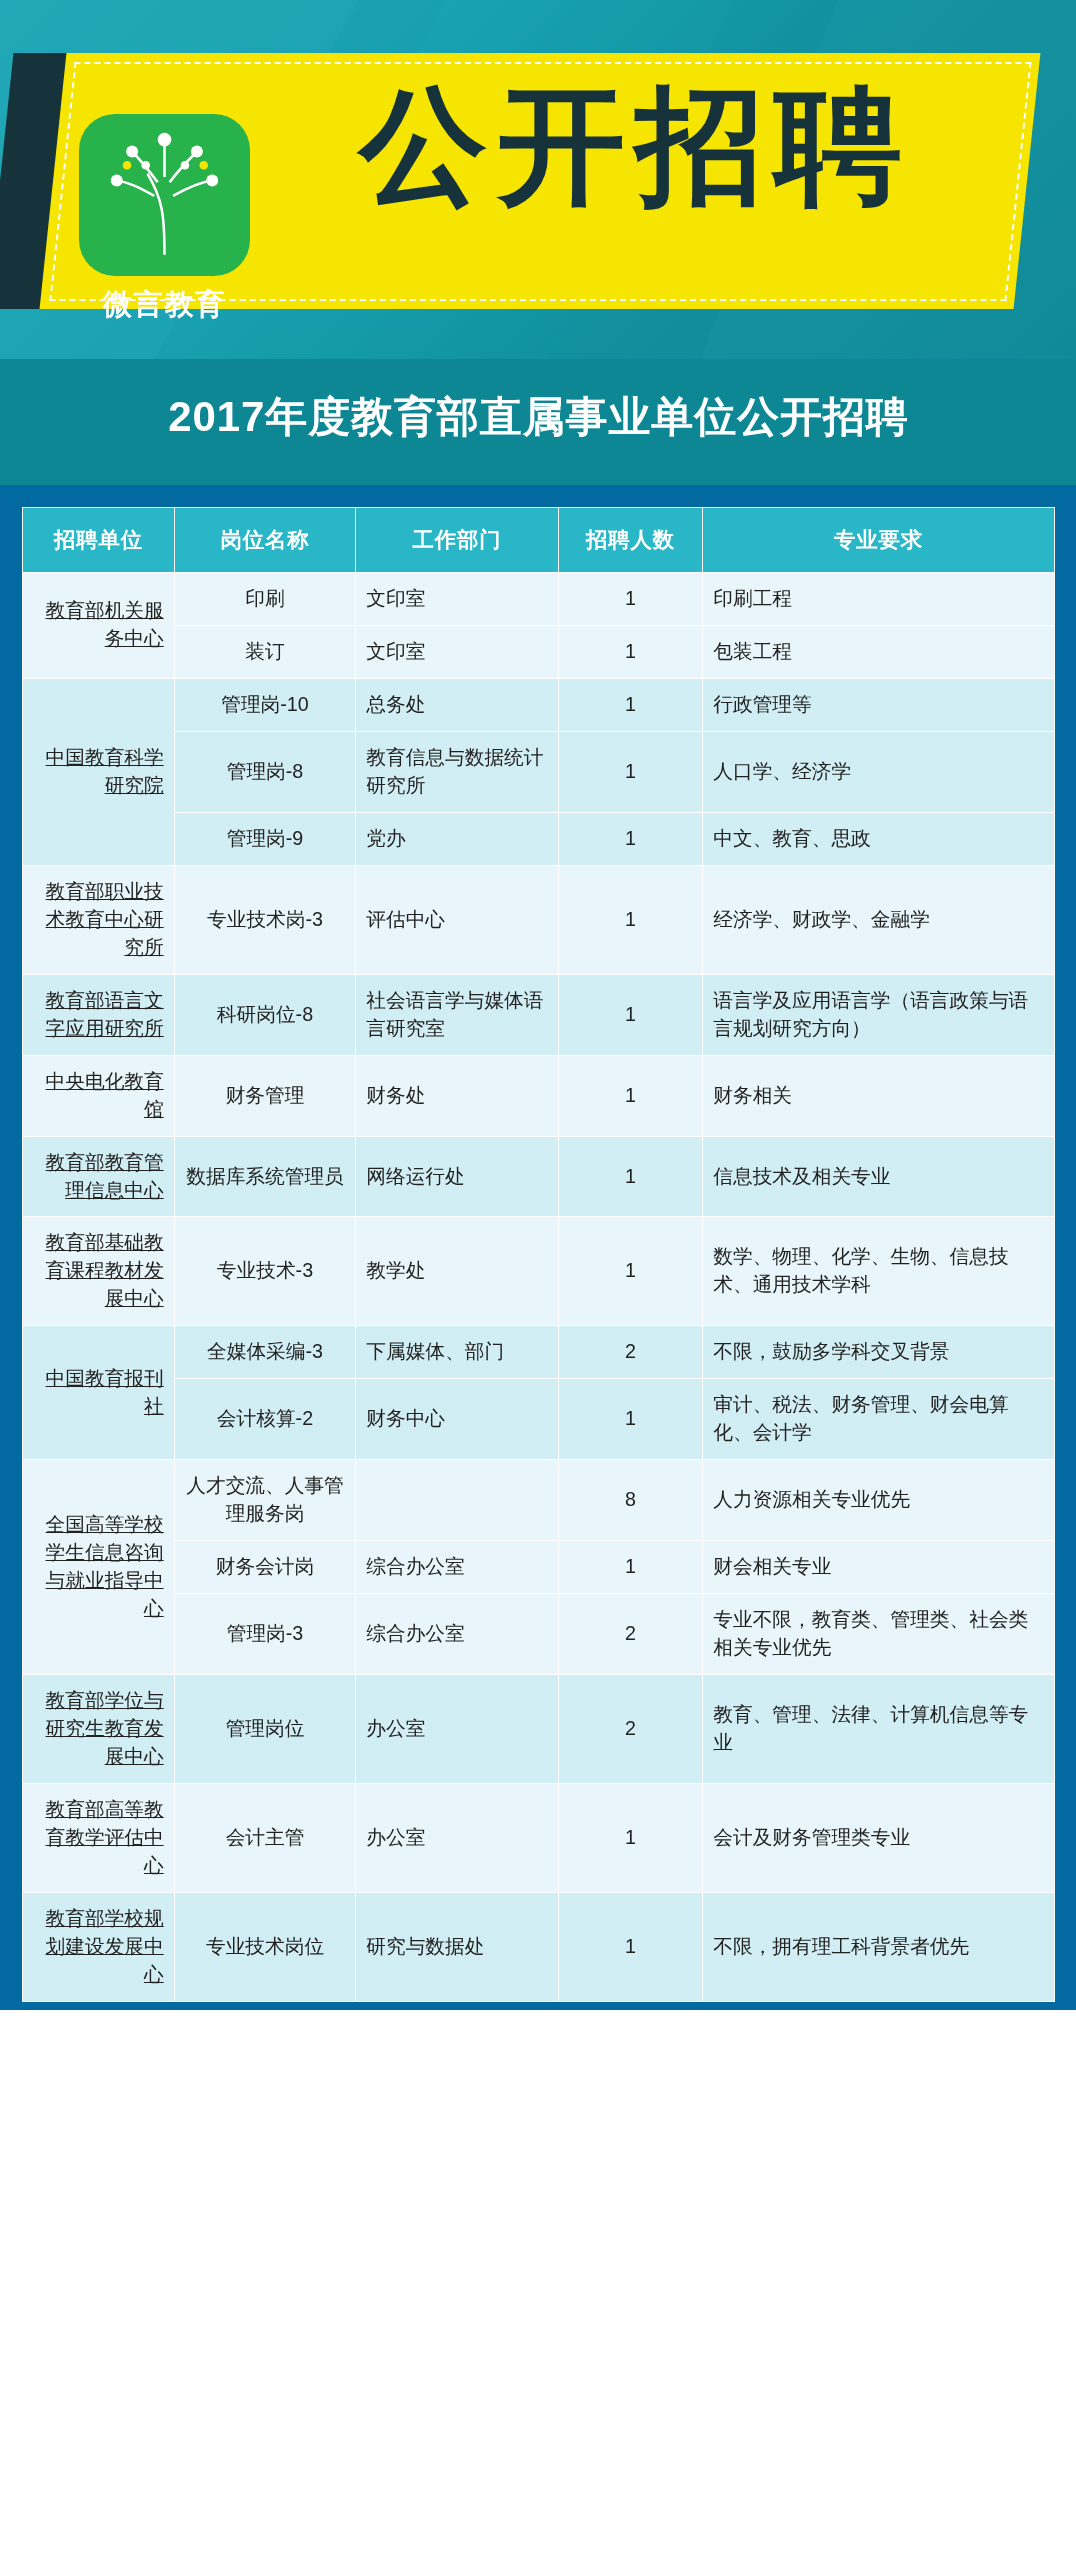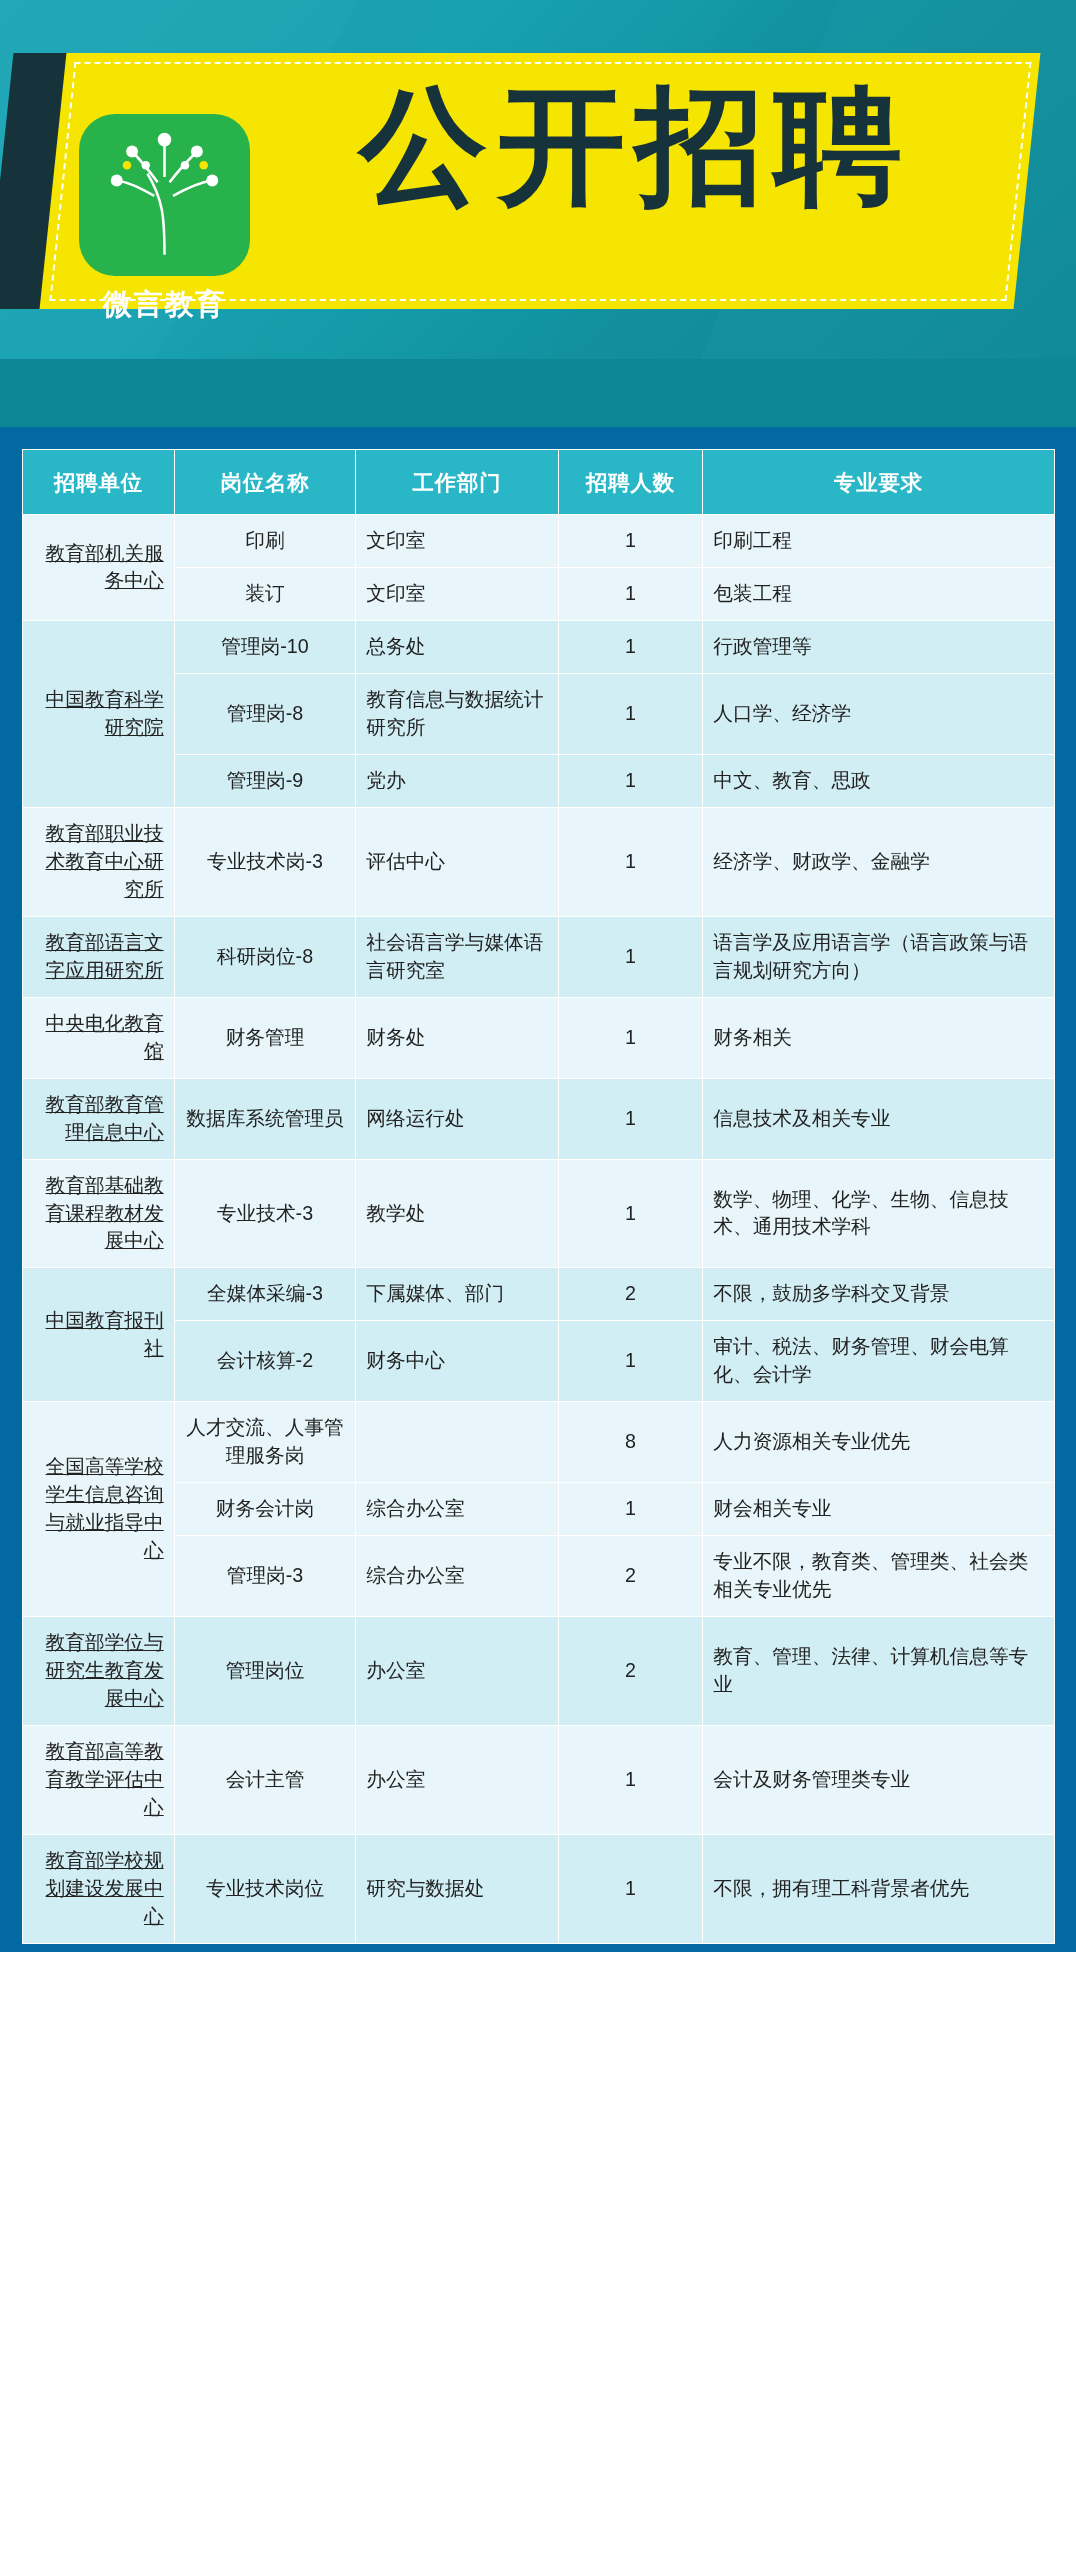--- a/index.html
+++ b/index.html
@@ -196,20 +196,21 @@
           </g>
         </svg>
       </div>
       <div class="logo-text">微言教育</div>
     </div>
 
     <div class="banner-title">公开招聘</div>
   </div>
 
   <div class="headline">
+    <div class="headline-line">2017年度教育部直属事业单位公开招聘</div>
   </div>
 
   <div class="table-wrap">
     <table class="jobs">
       <colgroup>
         <col class="c0">
           <col class="c1">
           <col class="c2">
           <col class="c3">
           <col class="c4">

